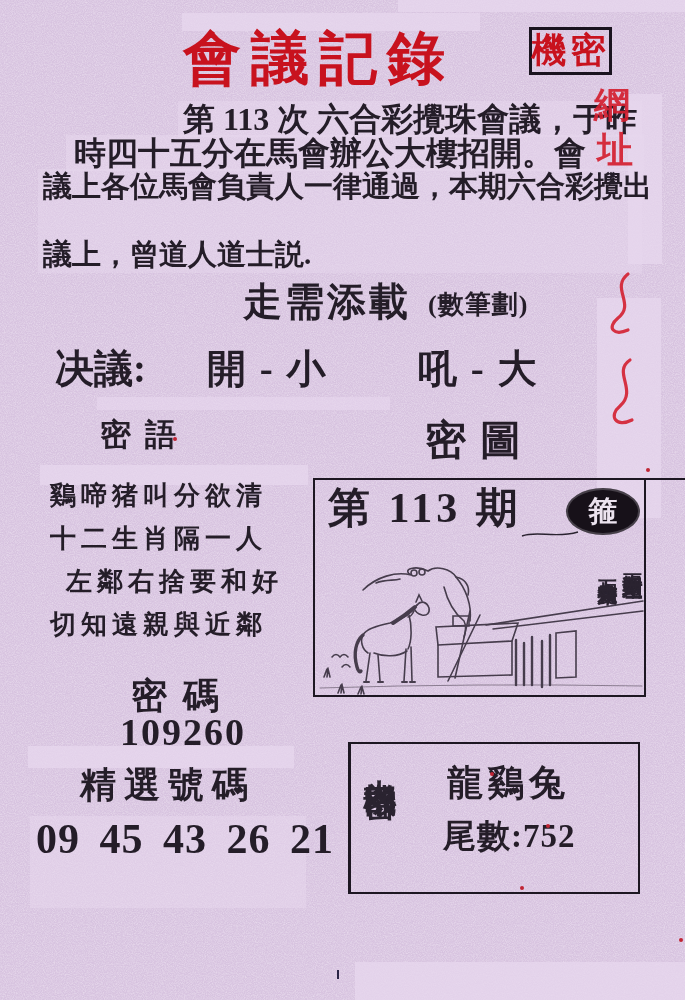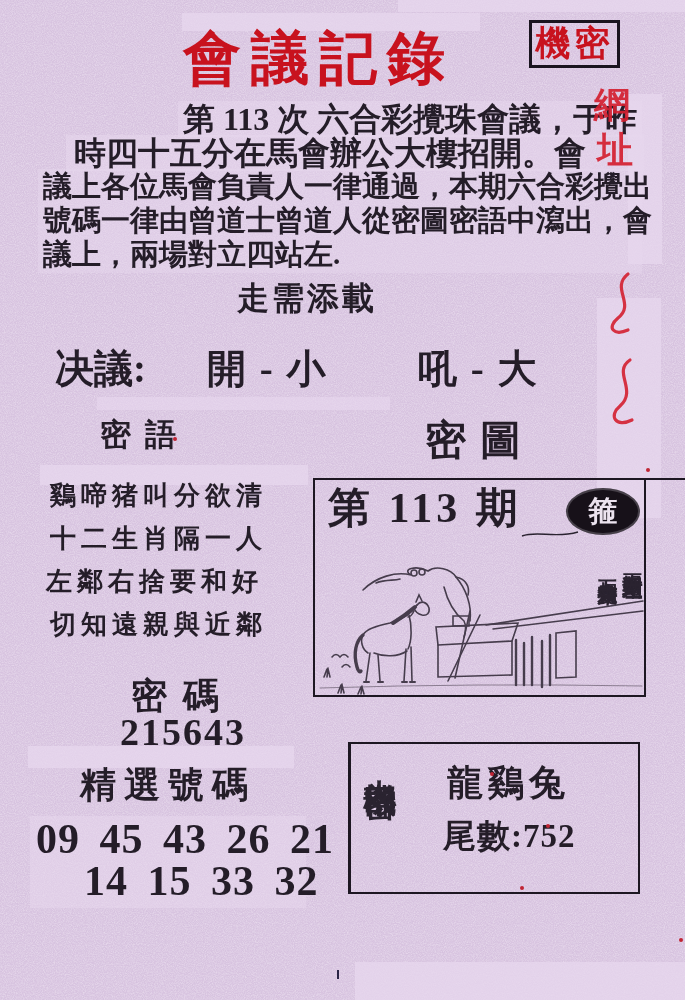--- a/index.html
+++ b/index.html
@@ -13,43 +13,43 @@
   .noise{position:absolute;left:0;top:0;z-index:1;pointer-events:none;}
   .lite{position:absolute;background:#e7d7ee;opacity:.75;z-index:2;}
   .t{
     position:absolute;z-index:5;
     font-weight:bold;color:#241d28;white-space:nowrap;line-height:1.08;
     font-family:"Liberation Serif","DejaVu Serif",serif;
   }
   .red{color:#c8121e;}
   .title{left:183px;top:28px;font-size:58px;letter-spacing:10px;}
   .stamp{
-    left:529px;top:20px;width:91px;height:48px;
+    left:529px;top:27px;width:83px;height:48px;
     border:3px solid #1a141f;display:flex;align-items:center;justify-content:center;
     font-size:35px;letter-spacing:4px;box-sizing:border-box;
   }
   .l1{left:183px;top:102px;font-size:32px;}
   .l2{left:74px;top:136px;font-size:32px;}
   .l3{left:43px;top:171px;font-size:29px;}
   .l4{left:43px;top:205px;font-size:29px;}
   .l5{left:43px;top:239px;font-size:29px;}
   .wm{z-index:6;font-size:36px;color:#d42030;opacity:.92;}
   .wm1{left:594px;top:86px;}
   .wm2{left:597px;top:131px;}
   .wmloops{position:absolute;left:598px;top:268px;z-index:6;}
-  .headline{left:237px;top:281px;font-size:32px;letter-spacing:3px;}
+  .headline{left:243px;top:281px;font-size:39px;letter-spacing:3px;}
   .hnote{left:428px;top:291px;font-size:26px;letter-spacing:1px;}
   .res-label{left:55px;top:348px;font-size:39px;}
   .res-1{left:207px;top:348px;font-size:39px;letter-spacing:2px;}
   .res-2{left:418px;top:348px;font-size:39px;letter-spacing:2px;}
   .sw-title{left:100px;top:418px;font-size:31px;letter-spacing:14px;font-family:Liberation Serif, serif;}
   .sm-title{left:425px;top:418px;font-size:41px;letter-spacing:14px;}
   .poem{font-size:26px;letter-spacing:5px;}
   .p1{left:50px;top:482px;} .p2{left:50px;top:525px;}
-  .p3{left:46px;top:568px;} .p4{left:50px;top:611px;}
+  .p3{left:66px;top:568px;} .p4{left:50px;top:611px;}
   .mapbox{
     position:absolute;left:313px;top:478px;width:333px;height:219px;
     border:2px solid #1d1722;box-sizing:border-box;z-index:3;
   }
   .topext{position:absolute;left:645px;top:478px;width:40px;height:0;border-top:2px solid #1d1722;z-index:3;}
   .issue{left:328px;top:486px;font-size:42px;letter-spacing:4px;}
   .seal{
     left:566px;top:488px;width:74px;height:47px;border-radius:50%;
     background:#171119;color:#ece3ef;display:flex;align-items:center;justify-content:center;
     font-size:29px;box-shadow:inset 0 0 0 2px rgba(240,232,245,.22);z-index:6;
@@ -108,33 +108,33 @@
   <div class="lite" style="left:28px;top:746px;width:266px;height:22px;"></div>
   <div class="lite" style="left:30px;top:816px;width:276px;height:92px;opacity:.5;"></div>
   <div class="lite" style="left:355px;top:962px;width:330px;height:38px;"></div>
 
   <div class="t red title">會議記錄</div>
   <div class="t red stamp">機密</div>
 
   <div class="t l1">第 113 次 六合彩攪珠會議，于昨</div>
   <div class="t l2">時四十五分在馬會辦公大樓招開。會</div>
   <div class="t l3">議上各位馬會負責人一律通過，本期六合彩攪出</div>
-  <div class="t l4">號碼一律由曾道士曾道人從密圖密語中瀉出，會</div>
-  <div class="t l5">議上，兩場對立四站左.</div>
+  <div class="t l5">議上，曾道人道士説.</div>
 
   <div class="t wm wm1">網</div>
   <div class="t wm wm2">址</div>
   <svg class="wmloops" width="48" height="170" aria-hidden="true">
     <g fill="none" stroke="#d42030" stroke-width="3.2" stroke-linecap="round" opacity=".9">
       <path d="M30,6 C12,20 38,36 20,50 C8,60 16,68 30,62"></path>
       <path d="M32,92 C14,104 40,122 22,138 C10,148 18,160 34,152"></path>
     </g>
   </svg>
 
   <div class="t headline">走需添載</div>
+  <div class="t hnote">(數筆劃)</div>
 
   <div class="t res-label">决議:</div>
   <div class="t res-1">開 - 小</div>
   <div class="t res-2">吼 - 大</div>
 
   <div class="t sw-title">密語</div>
   <div class="t sm-title">密圖</div>
 
   <div class="t poem p1">鷄啼猪叫分欲清</div>
   <div class="t poem p2">十二生肖隔一人</div>
@@ -192,25 +192,24 @@
 
       <path d="M8,132 l3,-8 M11,132 l1,-9 M14,132 l-2,-8"></path>
       <path d="M22,148 l3,-8 M25,148 l1,-9 M28,148 l-2,-8"></path>
       <path d="M42,149 l3,-7 M45,149 l1,-8 M48,149 l-2,-7"></path>
       <path d="M16,112 q4,-5 8,0 q4,-5 8,0"></path>
       <path d="M26,122 q4,-5 8,0"></path>
     </g>
   </svg>
 
   <div class="t code-title">密碼</div>
-  <div class="t code-value">215643</div>
+  <div class="t code-value">109260</div>
 
   <div class="t sel-title">精選號碼</div>
   <div class="t numrow n1">09 45 43 26 21</div>
-  <div class="t numrow n2">14 15 33 32</div>
 
   <div class="intbox"></div>
   <div class="vtext int-label">内部機密</div>
   <div class="t zodiac">龍鷄兔</div>
   <div class="t tailnum">尾數:752</div>
 
   <div class="speck" style="left:646px;top:468px;"></div>
   <div class="speck" style="left:490px;top:772px;"></div>
   <div class="speck" style="left:546px;top:824px;"></div>
   <div class="speck" style="left:520px;top:886px;"></div>

